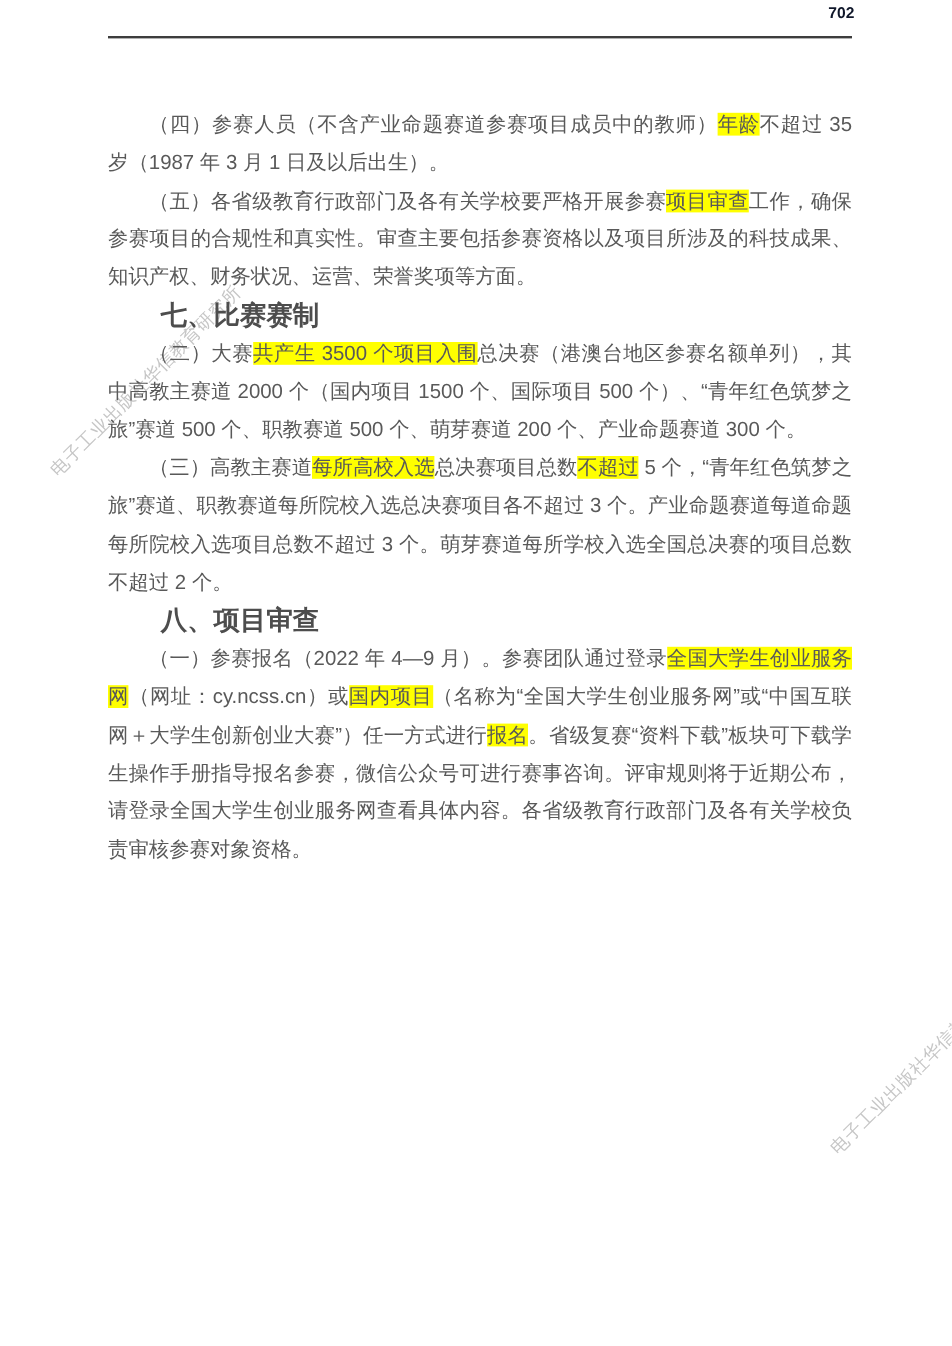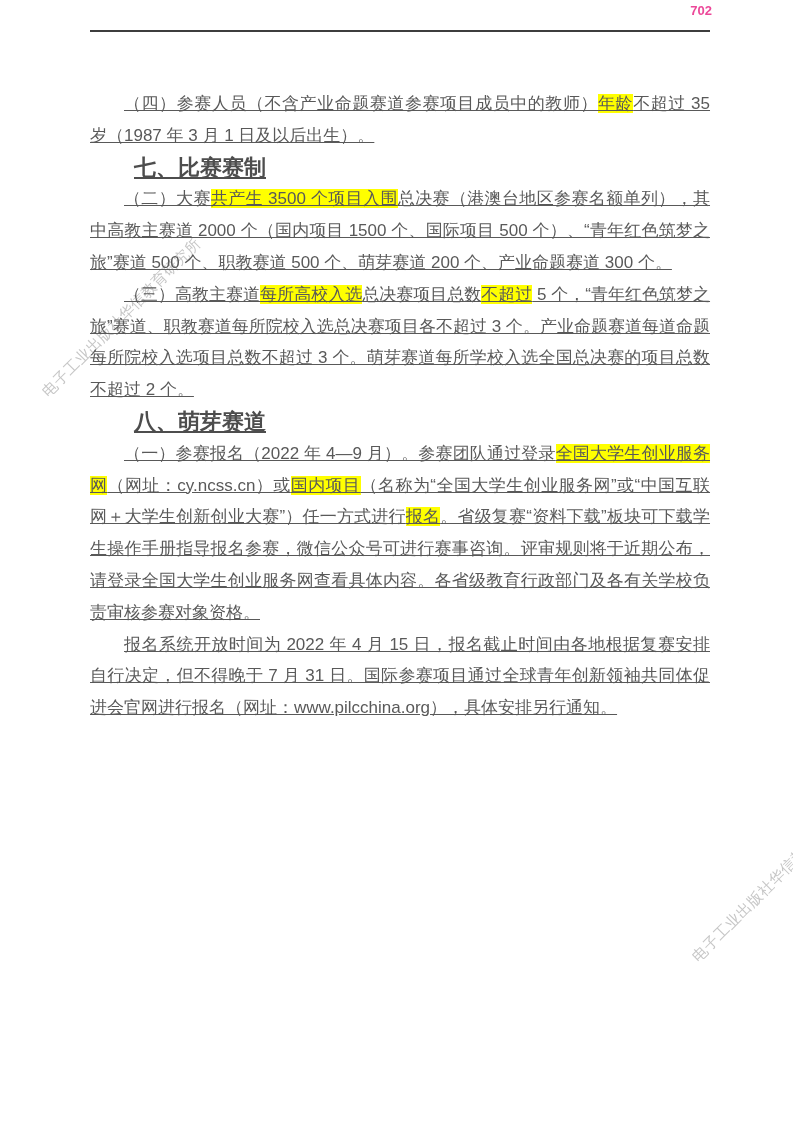--- a/index.html
+++ b/index.html
@@ -8,21 +8,21 @@
     position: relative;
     background: #ffffff;
     overflow: hidden;
     font-family: "Liberation Sans", "DejaVu Sans", sans-serif;
   }
   .page-number {
     position: absolute;
     top: 3px; right: 81px;
     font-size: 13px;
     font-weight: 600;
-    color: #ec4899;
+    color: #0f172a;
     letter-spacing: 0px;
   }
   .top-rule {
     position: absolute;
     left: 90px; top: 30px;
     width: 620px; height: 2px;
     background: #3d3d3d;
   }
   .watermark {
     position: absolute;
@@ -43,21 +43,20 @@
     width: 620px;
     z-index: 1;
     color: #595959;
     font-size: 17px;
     line-height: 31.8px;
     text-align: justify;
   }
   .doc-body p, .doc-body h2 {
     margin: 0;
     text-indent: 2em;
-    text-decoration: underline;
   }
   .doc-body h2.heading {
     font-size: 22px;
     font-weight: bold;
     color: #4d4d4d;
   }
   .doc-body mark {
     background: #ffff00;
     color: inherit;
     padding: 0;
@@ -69,19 +68,19 @@
 <div class="watermark wm-left">电子工业出版社华信教育研究所</div>
 
 <div class="watermark wm-right">电子工业出版社华信教育研究所</div>
 
 <div class="page-number">702</div>
 
 <div class="top-rule"></div>
 
 <div class="doc-body">
     <p class="body"><span>（四）参赛人员（不含产业命题赛道参赛项目成员中的教师）</span><mark>年龄</mark><span>不超过 35 岁（1987 年 3 月 1 日及以后出生）。</span></p>
+    <p class="body"><span>（五）各省级教育行政部门及各有关学校要严格开展参赛</span><mark>项目审查</mark><span>工作，确保参赛项目的合规性和真实性。审查主要包括参赛资格以及项目所涉及的科技成果、知识产权、财务状况、运营、荣誉奖项等方面。</span></p>
     <h2 class="heading"><span>七、比赛赛制</span></h2>
     <p class="body"><span>（二）大赛</span><mark>共产生 3500 个项目入围</mark><span>总决赛（港澳台地区参赛名额单列），其中高教主赛道 2000 个（国内项目 1500 个、国际项目 500 个）、“青年红色筑梦之旅”赛道 500 个、职教赛道 500 个、萌芽赛道 200 个、产业命题赛道 300 个。</span></p>
     <p class="body"><span>（三）高教主赛道</span><mark>每所高校入选</mark><span>总决赛项目总数</span><mark>不超过</mark><span> 5 个，“青年红色筑梦之旅”赛道、职教赛道每所院校入选总决赛项目各不超过 3 个。产业命题赛道每道命题每所院校入选项目总数不超过 3 个。萌芽赛道每所学校入选全国总决赛的项目总数不超过 2 个。</span></p>
-    <h2 class="heading"><span>八、萌芽赛道</span></h2>
+    <h2 class="heading"><span>八、项目审查</span></h2>
     <p class="body"><span>（一）参赛报名（2022 年 4—9 月）。参赛团队通过登录</span><mark>全国大学生创业服务网</mark><span>（网址：cy.ncss.cn）或</span><mark>国内项目</mark><span>（名称为“全国大学生创业服务网”或“中国互联网＋大学生创新创业大赛”）任一方式进行</span><mark>报名</mark><span>。省级复赛“资料下载”板块可下载学生操作手册指导报名参赛，微信公众号可进行赛事咨询。评审规则将于近期公布，请登录全国大学生创业服务网查看具体内容。各省级教育行政部门及各有关学校负责审核参赛对象资格。</span></p>
-    <p class="body"><span>报名系统开放时间为 2022 年 4 月 15 日，报名截止时间由各地根据复赛安排自行决定，但不得晚于 7 月 31 日。国际参赛项目通过全球青年创新领袖共同体促进会官网进行报名（网址：www.pilcchina.org），具体安排另行通知。</span></p>
   </div>
 
 </body></html>

